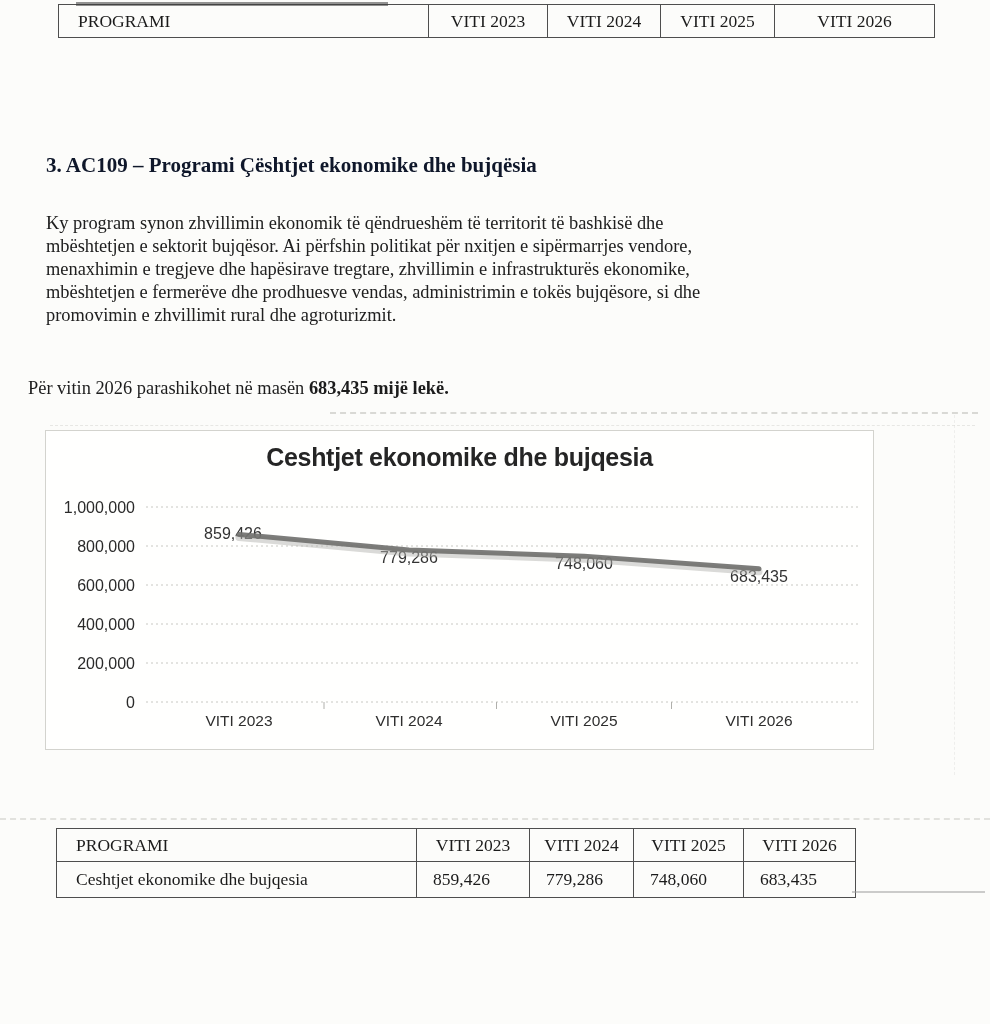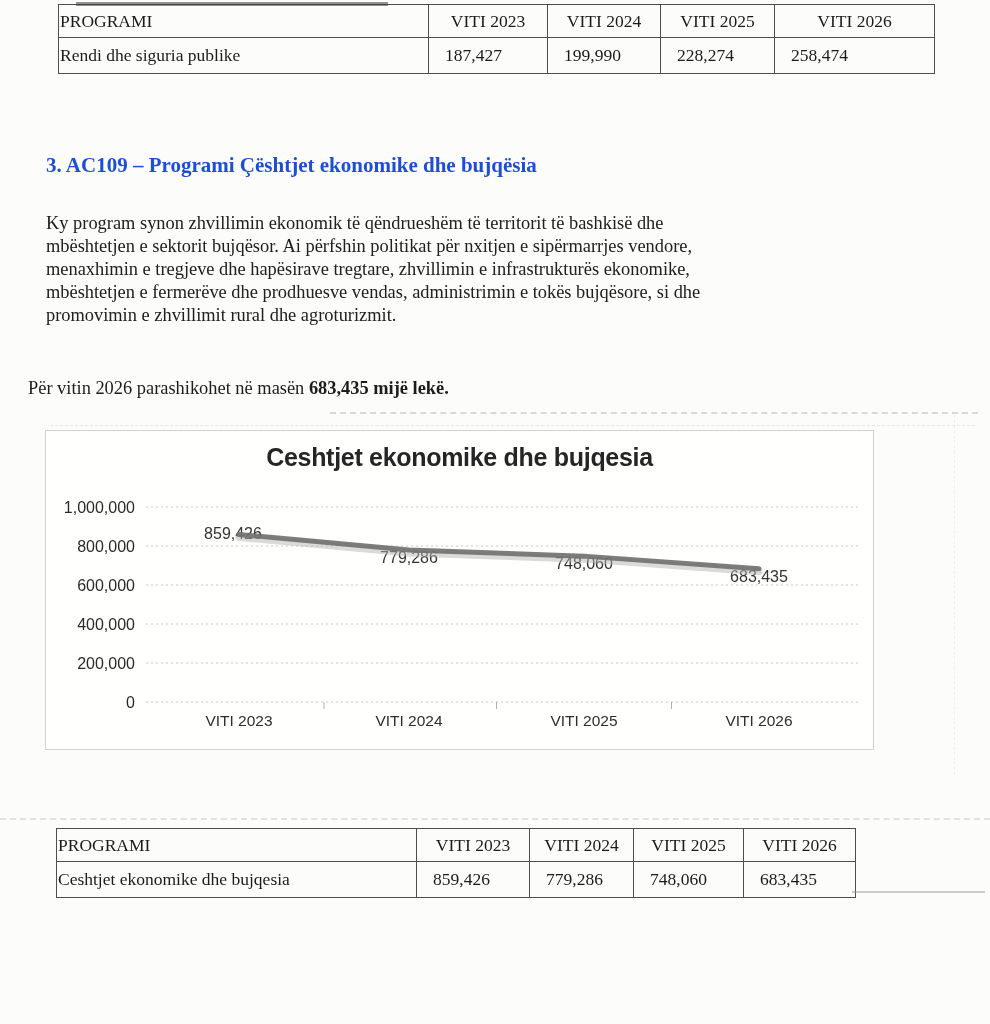--- a/index.html
+++ b/index.html
@@ -6,29 +6,29 @@
   body{width:990px;height:1024px;background:#fcfcfa;position:relative;overflow:hidden;
        font-family:"Liberation Serif",serif;color:#1c1c1c;}
   .abs{position:absolute;}
 
   
   table.doc{border-collapse:collapse;table-layout:fixed;background:transparent;}
   table.doc td{border:1.6px solid #4e4e4e;font-size:17.5px;color:#1b1b1b;
                overflow:hidden;white-space:nowrap;}
   table.doc tr.hdr td{height:30px;}
   table.doc tr.dat td{height:33px;}
-  td.cell-name{text-align:left;padding-left:1px;}
+  td.cell-name{text-align:left;padding-left:19px;}
   td.cell-year{text-align:center;}
   td.cell-num{text-align:left;padding-left:16px;}
 
   #table-top{left:58px;top:4px;width:876px;}
   #table-bottom{left:56px;top:828px;width:799px;}
 
   
-  #heading{left:46px;top:153px;font-size:21px;font-weight:bold;color:#1d4ed8;}
+  #heading{left:46px;top:153px;font-size:21px;font-weight:bold;color:#0f172a;}
   #paragraph{left:46px;top:212px;width:900px;font-size:18.4px;line-height:23px;
              white-space:pre-line;color:#202020;}
   #forecast{left:28px;top:378px;font-size:18.4px;}
   #forecast b{font-weight:bold;}
   #graphic-label{left:46px;top:404px;font-size:19px;font-weight:bold;color:#141414;margin-top:48px;}
 
   
   #chart{left:45px;top:430px;width:827px;height:318px;border:1px solid #d3d3ce;
          background:#fffffe;}
   #chart-title{position:absolute;top:12px;left:0;width:100%;text-align:center;
@@ -59,27 +59,20 @@
       <col style="width:114px">
         <col style="width:160px">
     </colgroup>
     <tbody>
       <tr class="hdr">
         <td class="cell-name">PROGRAMI</td>
         <td class="cell-year">VITI 2023</td>
         <td class="cell-year">VITI 2024</td>
         <td class="cell-year">VITI 2025</td>
         <td class="cell-year">VITI 2026</td>
-      </tr>
-      <tr class="dat">
-        <td class="cell-name">Rendi dhe siguria publike</td>
-        <td class="cell-num">187,427</td>
-        <td class="cell-num">199,990</td>
-        <td class="cell-num">228,274</td>
-        <td class="cell-num">258,474</td>
       </tr>
     </tbody>
   </table>
   <div class="artifact" id="smudge-top"></div>
 
   <div class="abs" id="heading">3. AC109 – Programi Çështjet ekonomike dhe bujqësia</div>
   <div class="abs" id="paragraph">Ky program synon zhvillimin ekonomik të qëndrueshëm të territorit të bashkisë dhe
 mbështetjen e sektorit bujqësor. Ai përfshin politikat për nxitjen e sipërmarrjes vendore,
 menaxhimin e tregjeve dhe hapësirave tregtare, zhvillimin e infrastrukturës ekonomike,
 mbështetjen e fermerëve dhe prodhuesve vendas, administrimin e tokës bujqësore, si dhe

